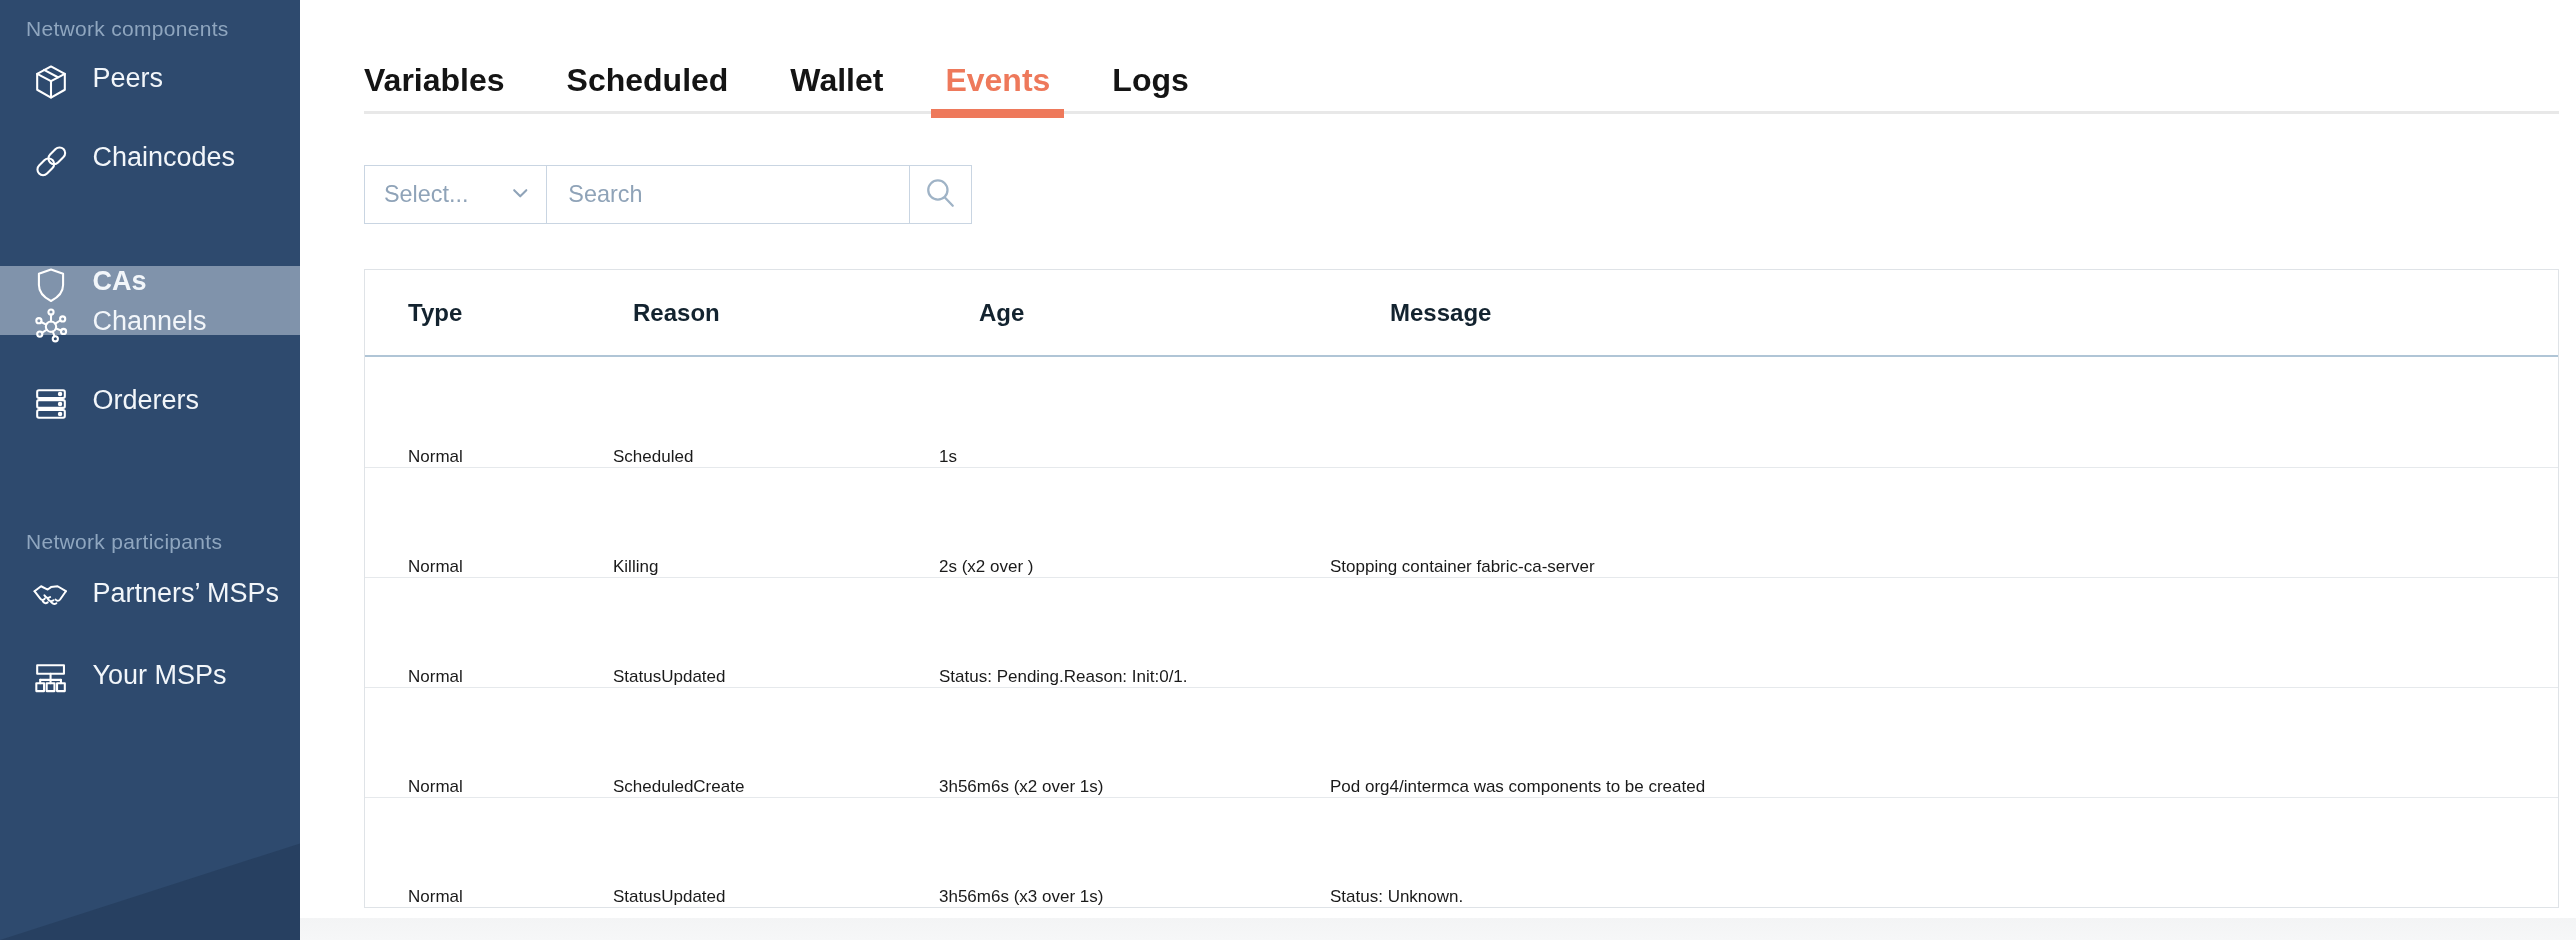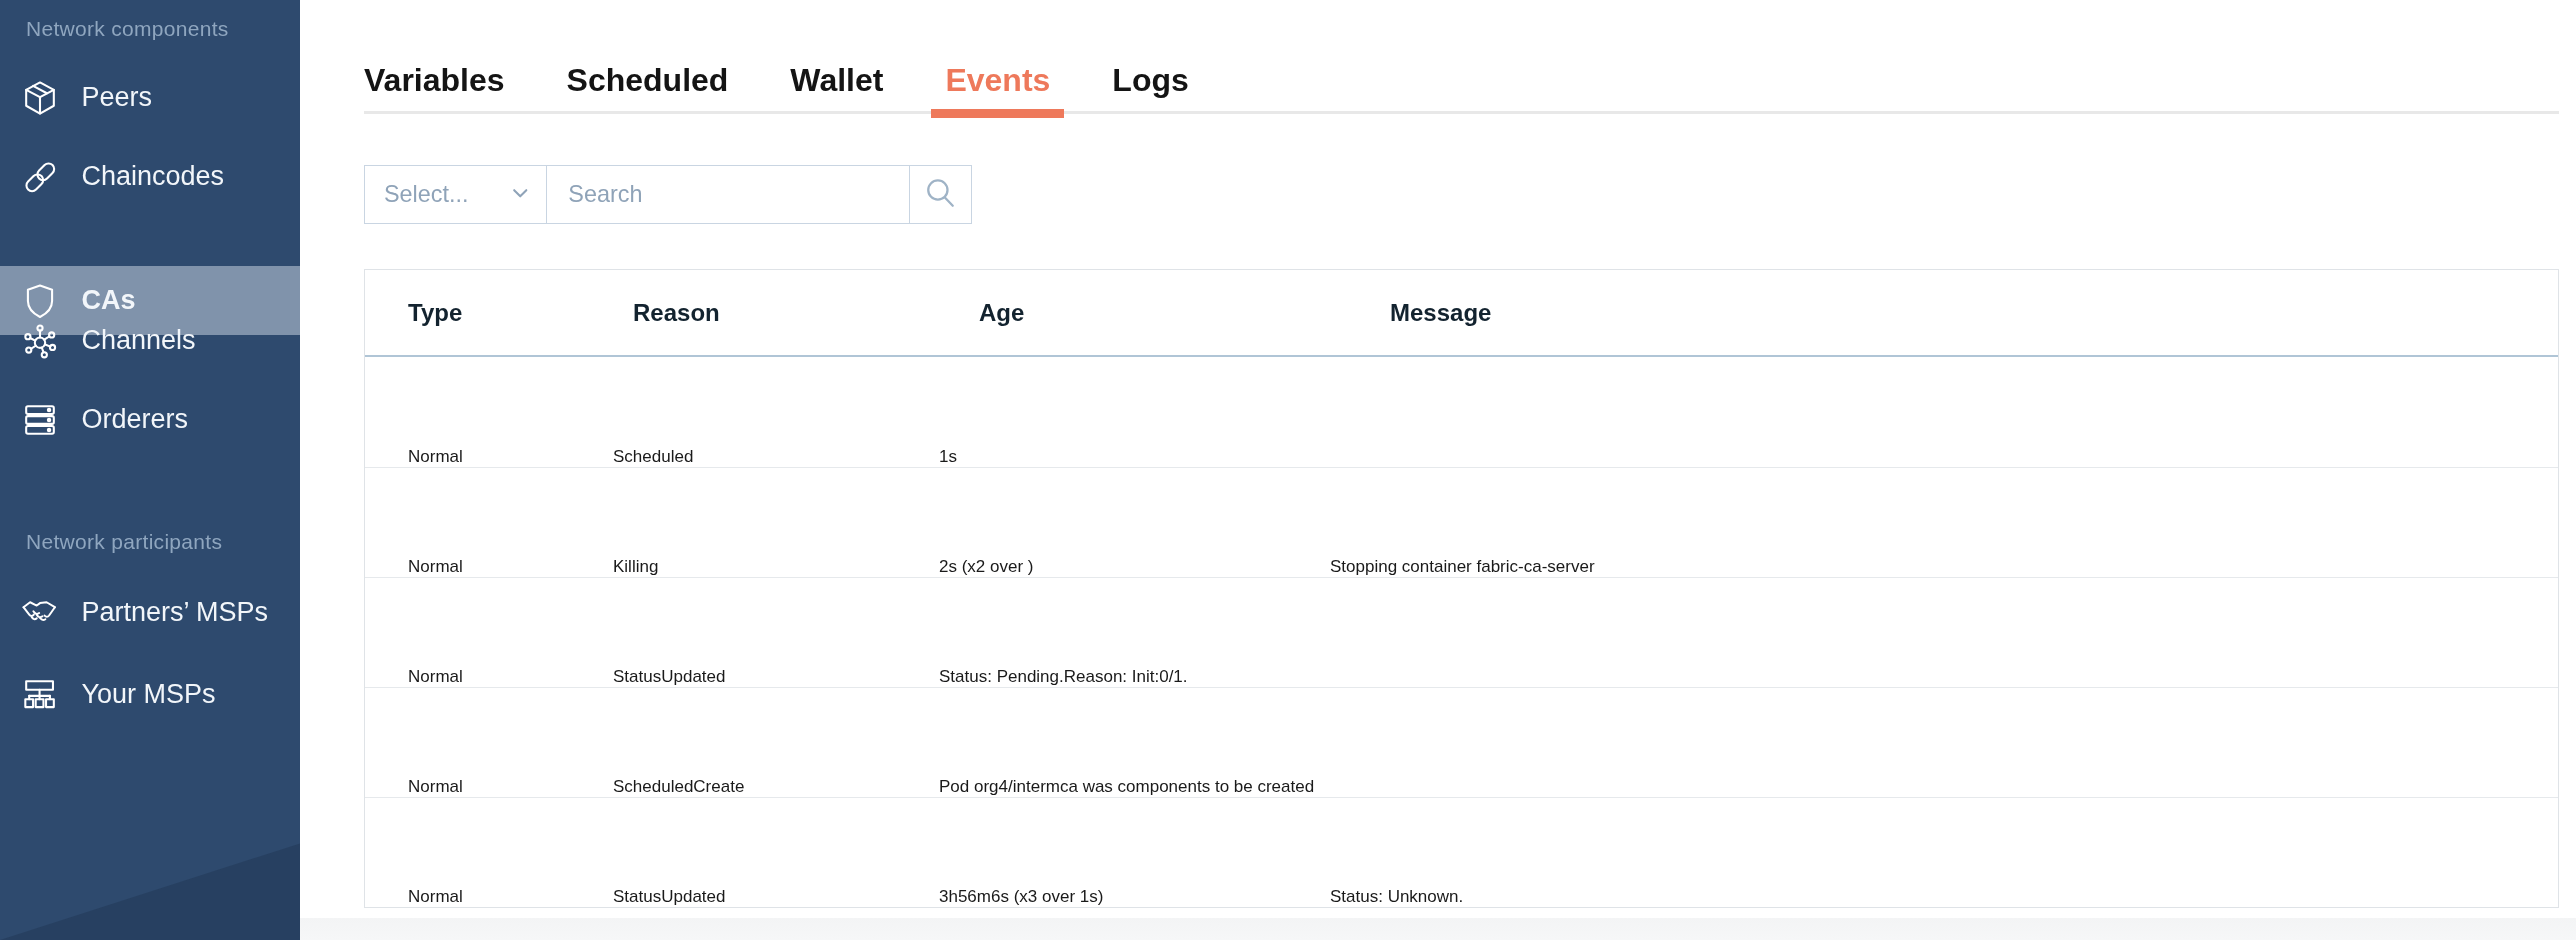--- a/index.html
+++ b/index.html
@@ -23,21 +23,21 @@
   html,body{width:2576px;height:940px;overflow:hidden;background:#ffffff;
     font-family:"Liberation Sans", sans-serif;}
   
   .sidebar{position:absolute;left:0;top:0;width:300px;height:940px;
     background:var(--sidebar-bg);z-index:2;}
   .sidebar::after{content:"";position:absolute;left:0;bottom:0;width:100%;height:138px;
     background:rgba(10,22,40,0.18);clip-path:polygon(0 100%,100% 30%,100% 100%);}
   .side-label{position:absolute;left:26px;font-size:21px;color:var(--sidebar-label);
     letter-spacing:0.3px;}
   .side-item{position:absolute;left:0;width:300px;height:69px;display:flex;
-    align-items:center;padding-left:21px;color:var(--sidebar-item-text);cursor:pointer;}
+    padding-left:32px;color:var(--sidebar-item-text);cursor:pointer;}
   .side-item.active{background:var(--sidebar-active-bg);margin-top:44px;}
   .side-item.active .side-item-text{font-weight:bold;}
   .side-icon{width:38px;height:38px;flex:0 0 38px;display:flex;align-items:center;justify-content:center;}
   .side-icon svg{stroke:#ffffff;fill:none;stroke-width:2.4;stroke-linecap:round;stroke-linejoin:round;}
   .side-item-text{margin-left:22.5px;font-size:27px;}
   
   .tabs{position:absolute;left:364px;top:65px;display:flex;gap:62px;z-index:1;}
   .tab{position:relative;font-size:32px;line-height:31px;font-weight:bold;
     color:var(--tab-text);padding-bottom:22px;cursor:pointer;}
   .tab.active{color:var(--accent);}
@@ -235,20 +235,21 @@
     <div class="c4">Stopping container fabric-ca-server</div>
   </div>
   <div class="t-row">
     <div class="c1">Normal</div>
     <div class="c2">StatusUpdated</div>
     <div class="c4">Status: Pending.Reason: Init:0/1.</div>
   </div>
   <div class="t-row">
     <div class="c1">Normal</div>
     <div class="c2">ScheduledCreate</div>
+    <div class="c3">3h56m6s (x2 over 1s)</div>
     <div class="c4">Pod org4/intermca was components to be created</div>
   </div>
   <div class="t-row">
     <div class="c1">Normal</div>
     <div class="c2">StatusUpdated</div>
     <div class="c3">3h56m6s (x3 over 1s)</div>
     <div class="c4">Status: Unknown.</div>
   </div>
 </div>
 

